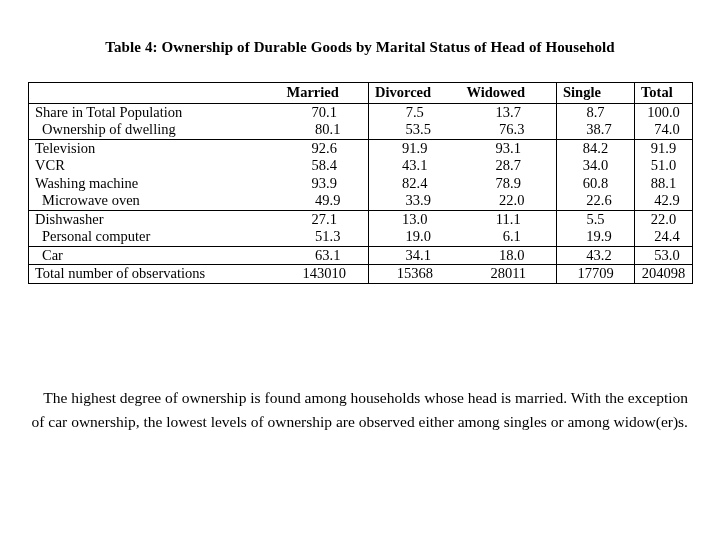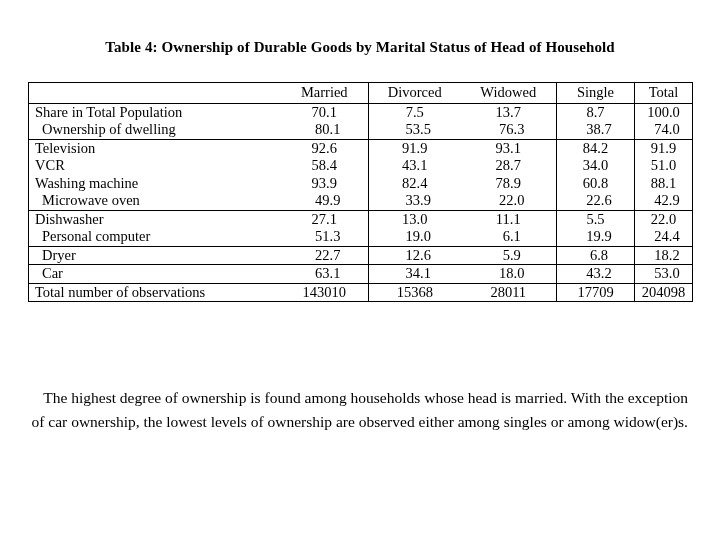--- a/index.html
+++ b/index.html
@@ -72,22 +72,22 @@
     border-right: 1.6px solid #000;
     border-top: 1.6px solid #000;
     border-bottom: 1.6px solid #000;
   }
 
   
   .v-right { border-right: 1.3px solid #000; }
 
   
   tr.head th {
-    font-weight: normal;
-    text-align: center;
+    font-weight: bold;
+    text-align: left;
     font-size: 14.5px;
     padding-top: 2px;
     padding-bottom: 3px;
   }
   tr.head { border-bottom: 1.4px solid #000; }
 
   
   td.rowlabel {
     font-weight: bold;
     text-align: left;
@@ -198,28 +198,20 @@
           </tr>
           <tr class="grp-end">
             <td class="rowlabel">Personal computer</td>
             <td class="num v-right">51.3</td>
             <td class="num">19.0</td>
             <td class="num v-right">6.1</td>
             <td class="num v-right">19.9</td>
             <td class="num">24.4</td>
           </tr>
           <tr class="grp-end">
-            <td class="rowlabel">Dryer</td>
-            <td class="num v-right">22.7</td>
-            <td class="num">12.6</td>
-            <td class="num v-right">5.9</td>
-            <td class="num v-right">6.8</td>
-            <td class="num">18.2</td>
-          </tr>
-          <tr class="grp-end">
             <td class="rowlabel">Car</td>
             <td class="num v-right">63.1</td>
             <td class="num">34.1</td>
             <td class="num v-right">18.0</td>
             <td class="num v-right">43.2</td>
             <td class="num">53.0</td>
           </tr>
           <tr>
             <td class="rowlabel">Total number of observations</td>
             <td class="num v-right">143010</td>

